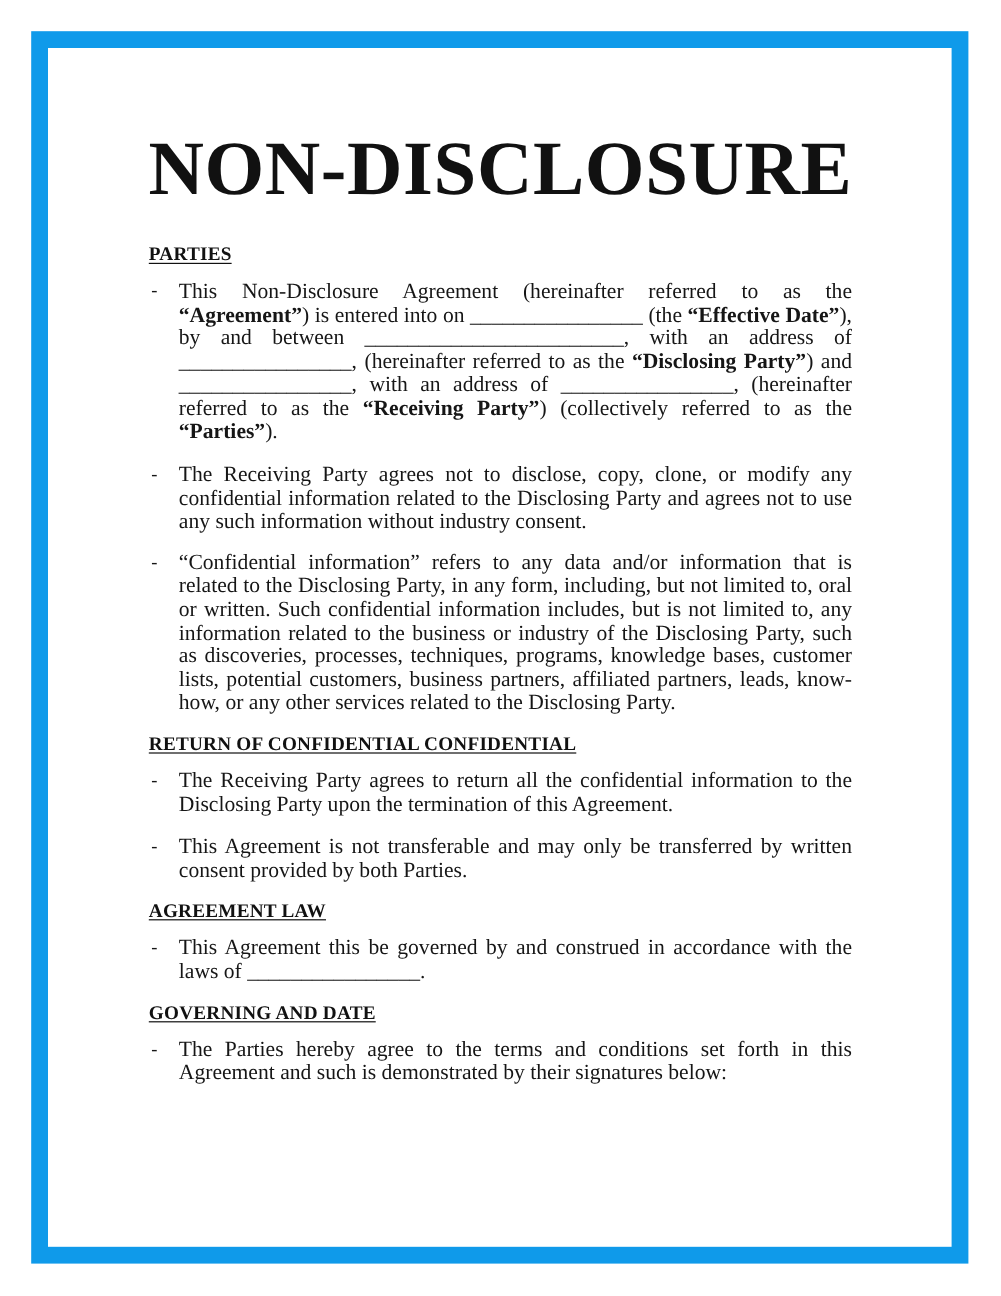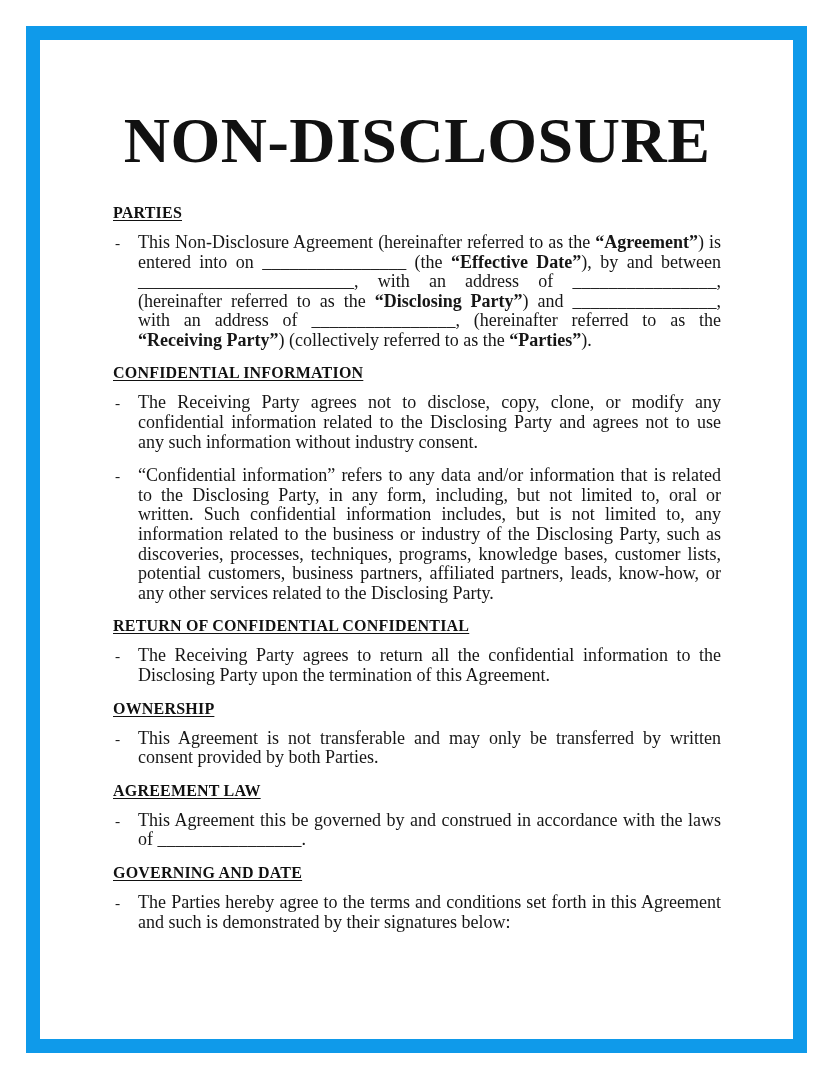--- a/index.html
+++ b/index.html
@@ -62,21 +62,21 @@
     line-height: 19.6px;
   }
   .bullet-text {
     margin: 0;
     font-size: 18px;
     line-height: 19.6px;
     text-align: justify;
   }
   .bullet-text b { font-weight: bold; }
   .blank { letter-spacing: 0; white-space: nowrap; }
-  section { margin: 5px; }
+  section { margin: 16px; }
 </style>
 </head>
 <body>
 
 <div class="border-frame" style="border-color: rgb(15, 154, 234);"></div>
 
 <div class="content">
 
   <h1 class="title">
     <span class="title-line">NON-DISCLOSURE</span>
@@ -84,41 +84,39 @@
 
   <section>
     <h2 class="heading">PARTIES</h2>
     <div class="bullet">
       <span class="bullet-dash">-</span>
       <p class="bullet-text"><span>This Non-Disclosure Agreement (hereinafter referred to as the </span><b>“Agreement”</b><span>) is entered into on </span><span class="blank">________________</span><span> (the </span><b>“Effective Date”</b><span>), by and between </span><span class="blank">________________________</span><span>, with an address of </span><span class="blank">________________</span><span>, (hereinafter referred to as the </span><b>“Disclosing Party”</b><span>) and </span><span class="blank">________________</span><span>, with an address of </span><span class="blank">________________</span><span>, (hereinafter referred to as the </span><b>“Receiving Party”</b><span>) (collectively referred to as the </span><b>“Parties”</b><span>).</span></p>
     </div>
   </section>
 
   <section>
-    <h2 class="heading">CONFIDENTIAL INFORMATION</h2>
     <div class="bullet">
       <span class="bullet-dash">-</span>
       <p class="bullet-text"><span>The Receiving Party agrees not to disclose, copy, clone, or modify any confidential information related to the Disclosing Party and agrees not to use any such information without industry consent.</span></p>
     </div>
     <div class="bullet">
       <span class="bullet-dash">-</span>
       <p class="bullet-text"><span>“Confidential information” refers to any data and/or information that is related to the Disclosing Party, in any form, including, but not limited to, oral or written. Such confidential information includes, but is not limited to, any information related to the business or industry of the Disclosing Party, such as discoveries, processes, techniques, programs, knowledge bases, customer lists, potential customers, business partners, affiliated partners, leads, know-how, or any other services related to the Disclosing Party.</span></p>
     </div>
   </section>
 
   <section>
     <h2 class="heading">RETURN OF CONFIDENTIAL CONFIDENTIAL</h2>
     <div class="bullet">
       <span class="bullet-dash">-</span>
       <p class="bullet-text"><span>The Receiving Party agrees to return all the confidential information to the Disclosing Party upon the termination of this Agreement.</span></p>
     </div>
   </section>
 
   <section>
-    <h2 class="heading">OWNERSHIP</h2>
     <div class="bullet">
       <span class="bullet-dash">-</span>
       <p class="bullet-text"><span>This Agreement is not transferable and may only be transferred by written consent provided by both Parties.</span></p>
     </div>
   </section>
 
   <section>
     <h2 class="heading">AGREEMENT LAW</h2>
     <div class="bullet">
       <span class="bullet-dash">-</span>

